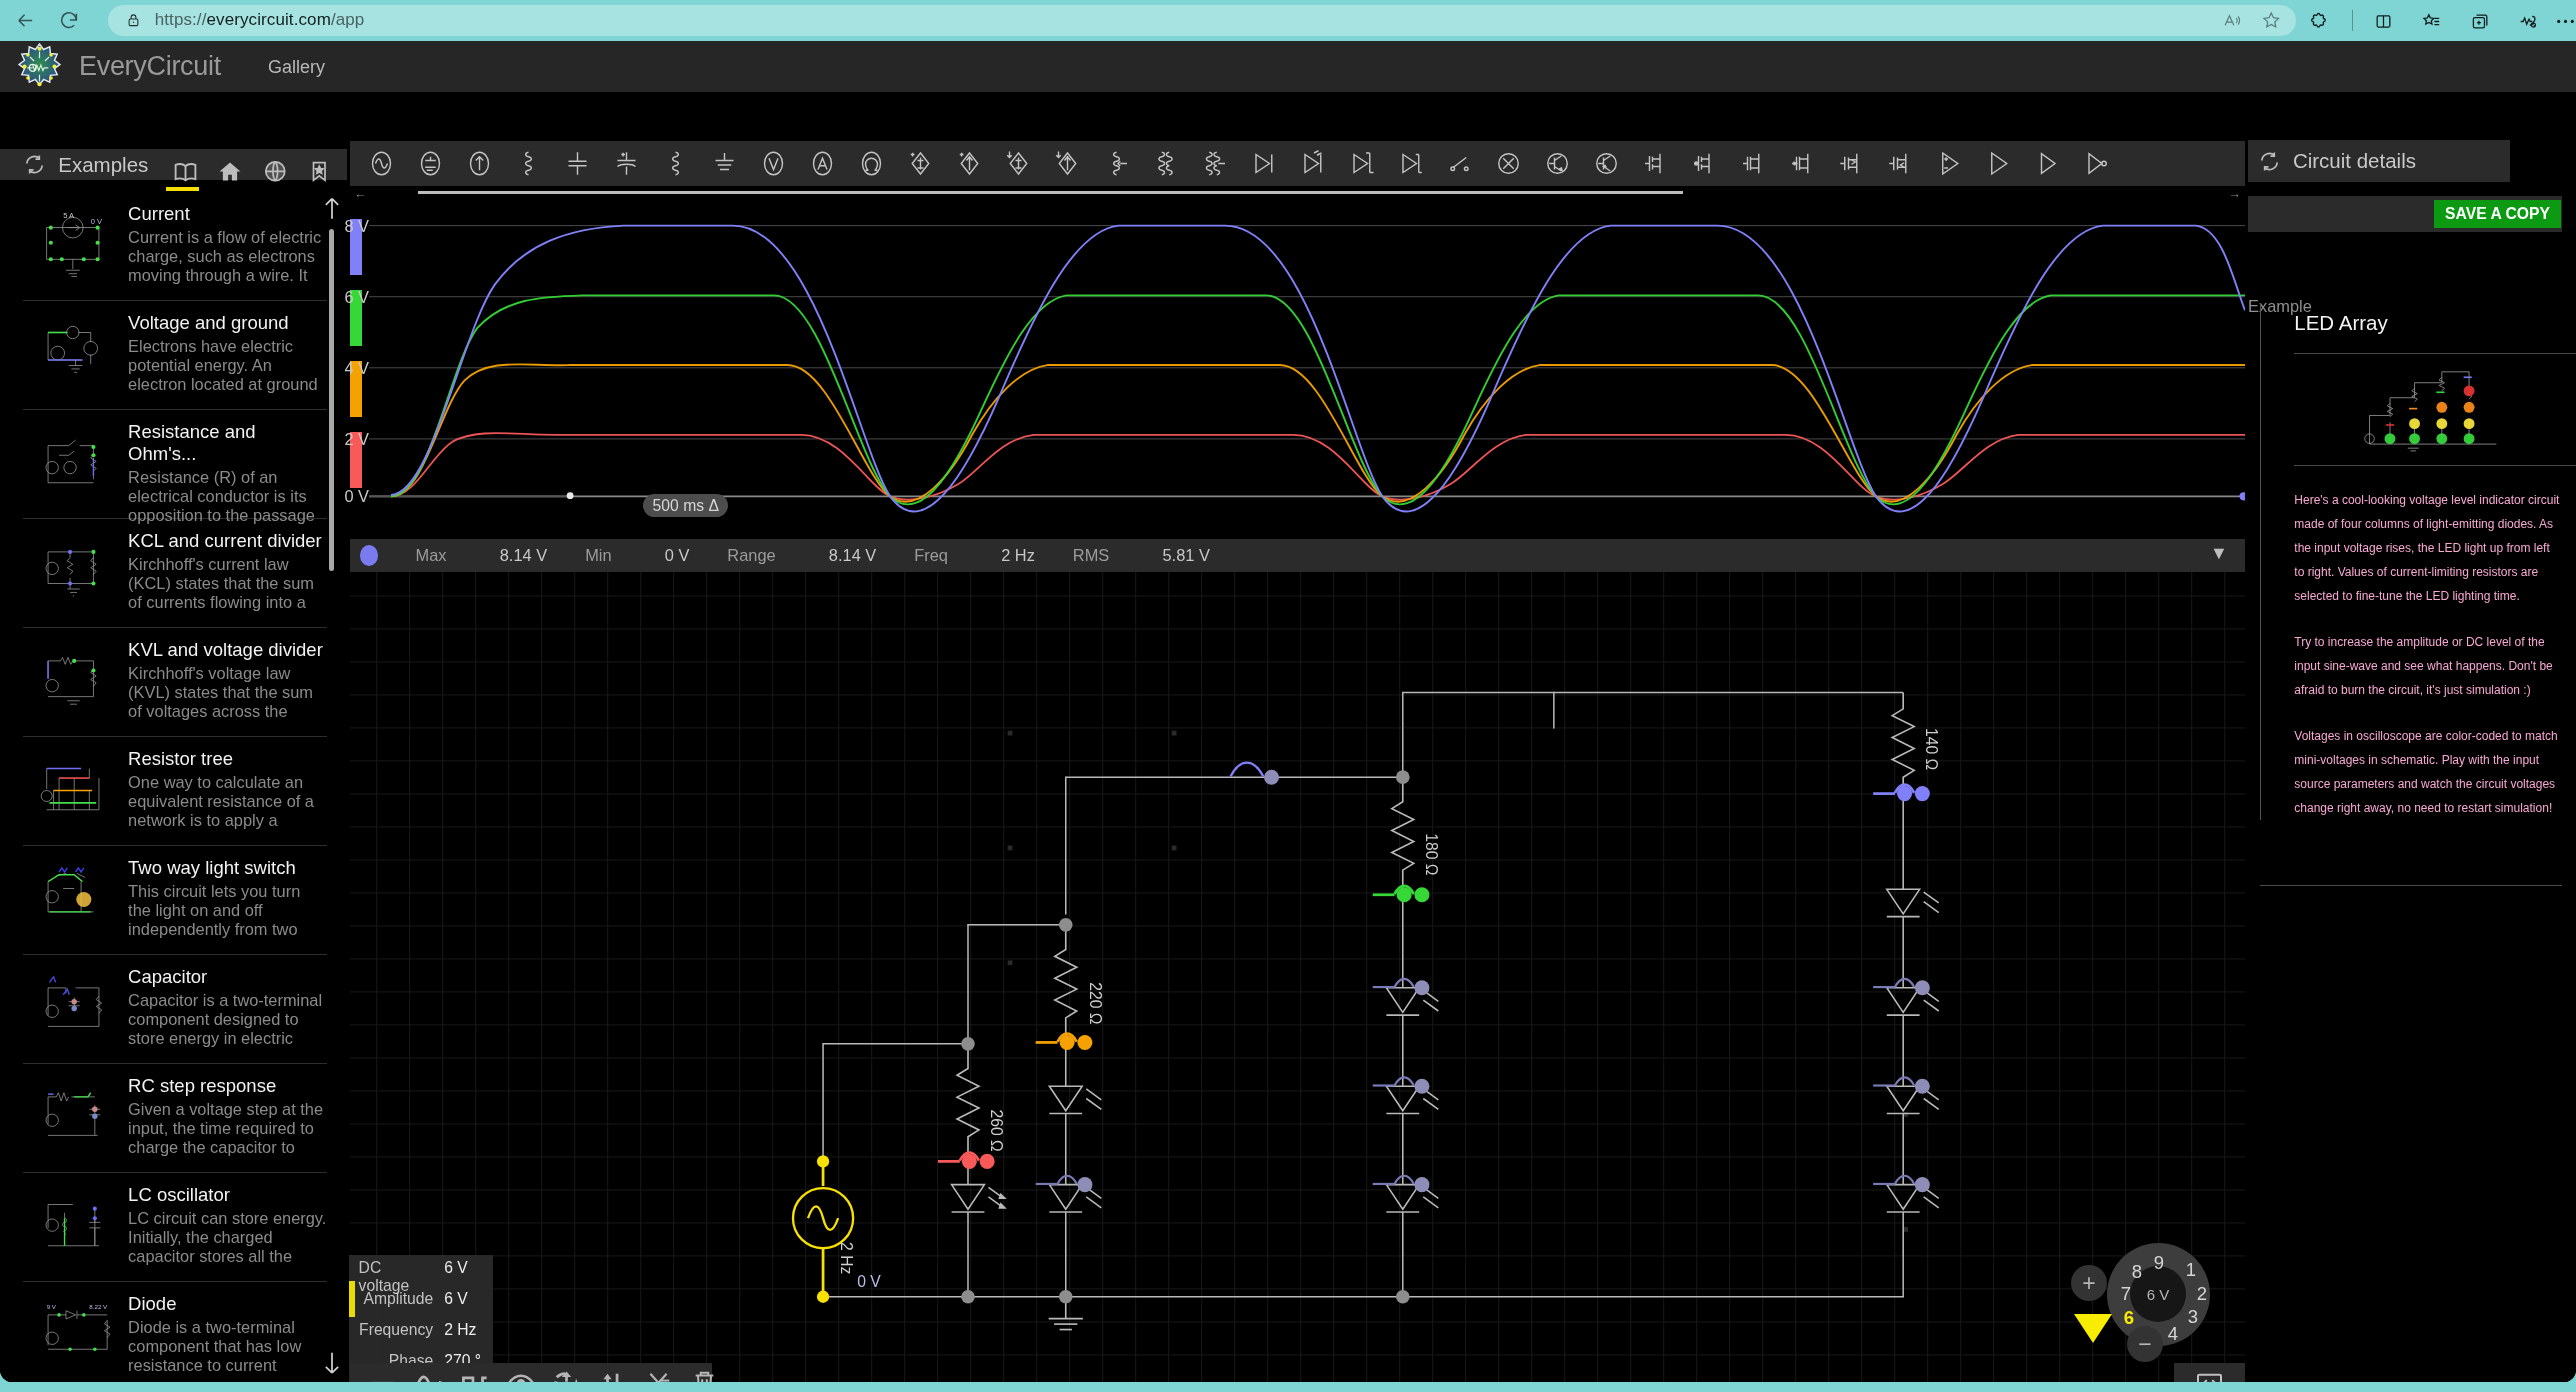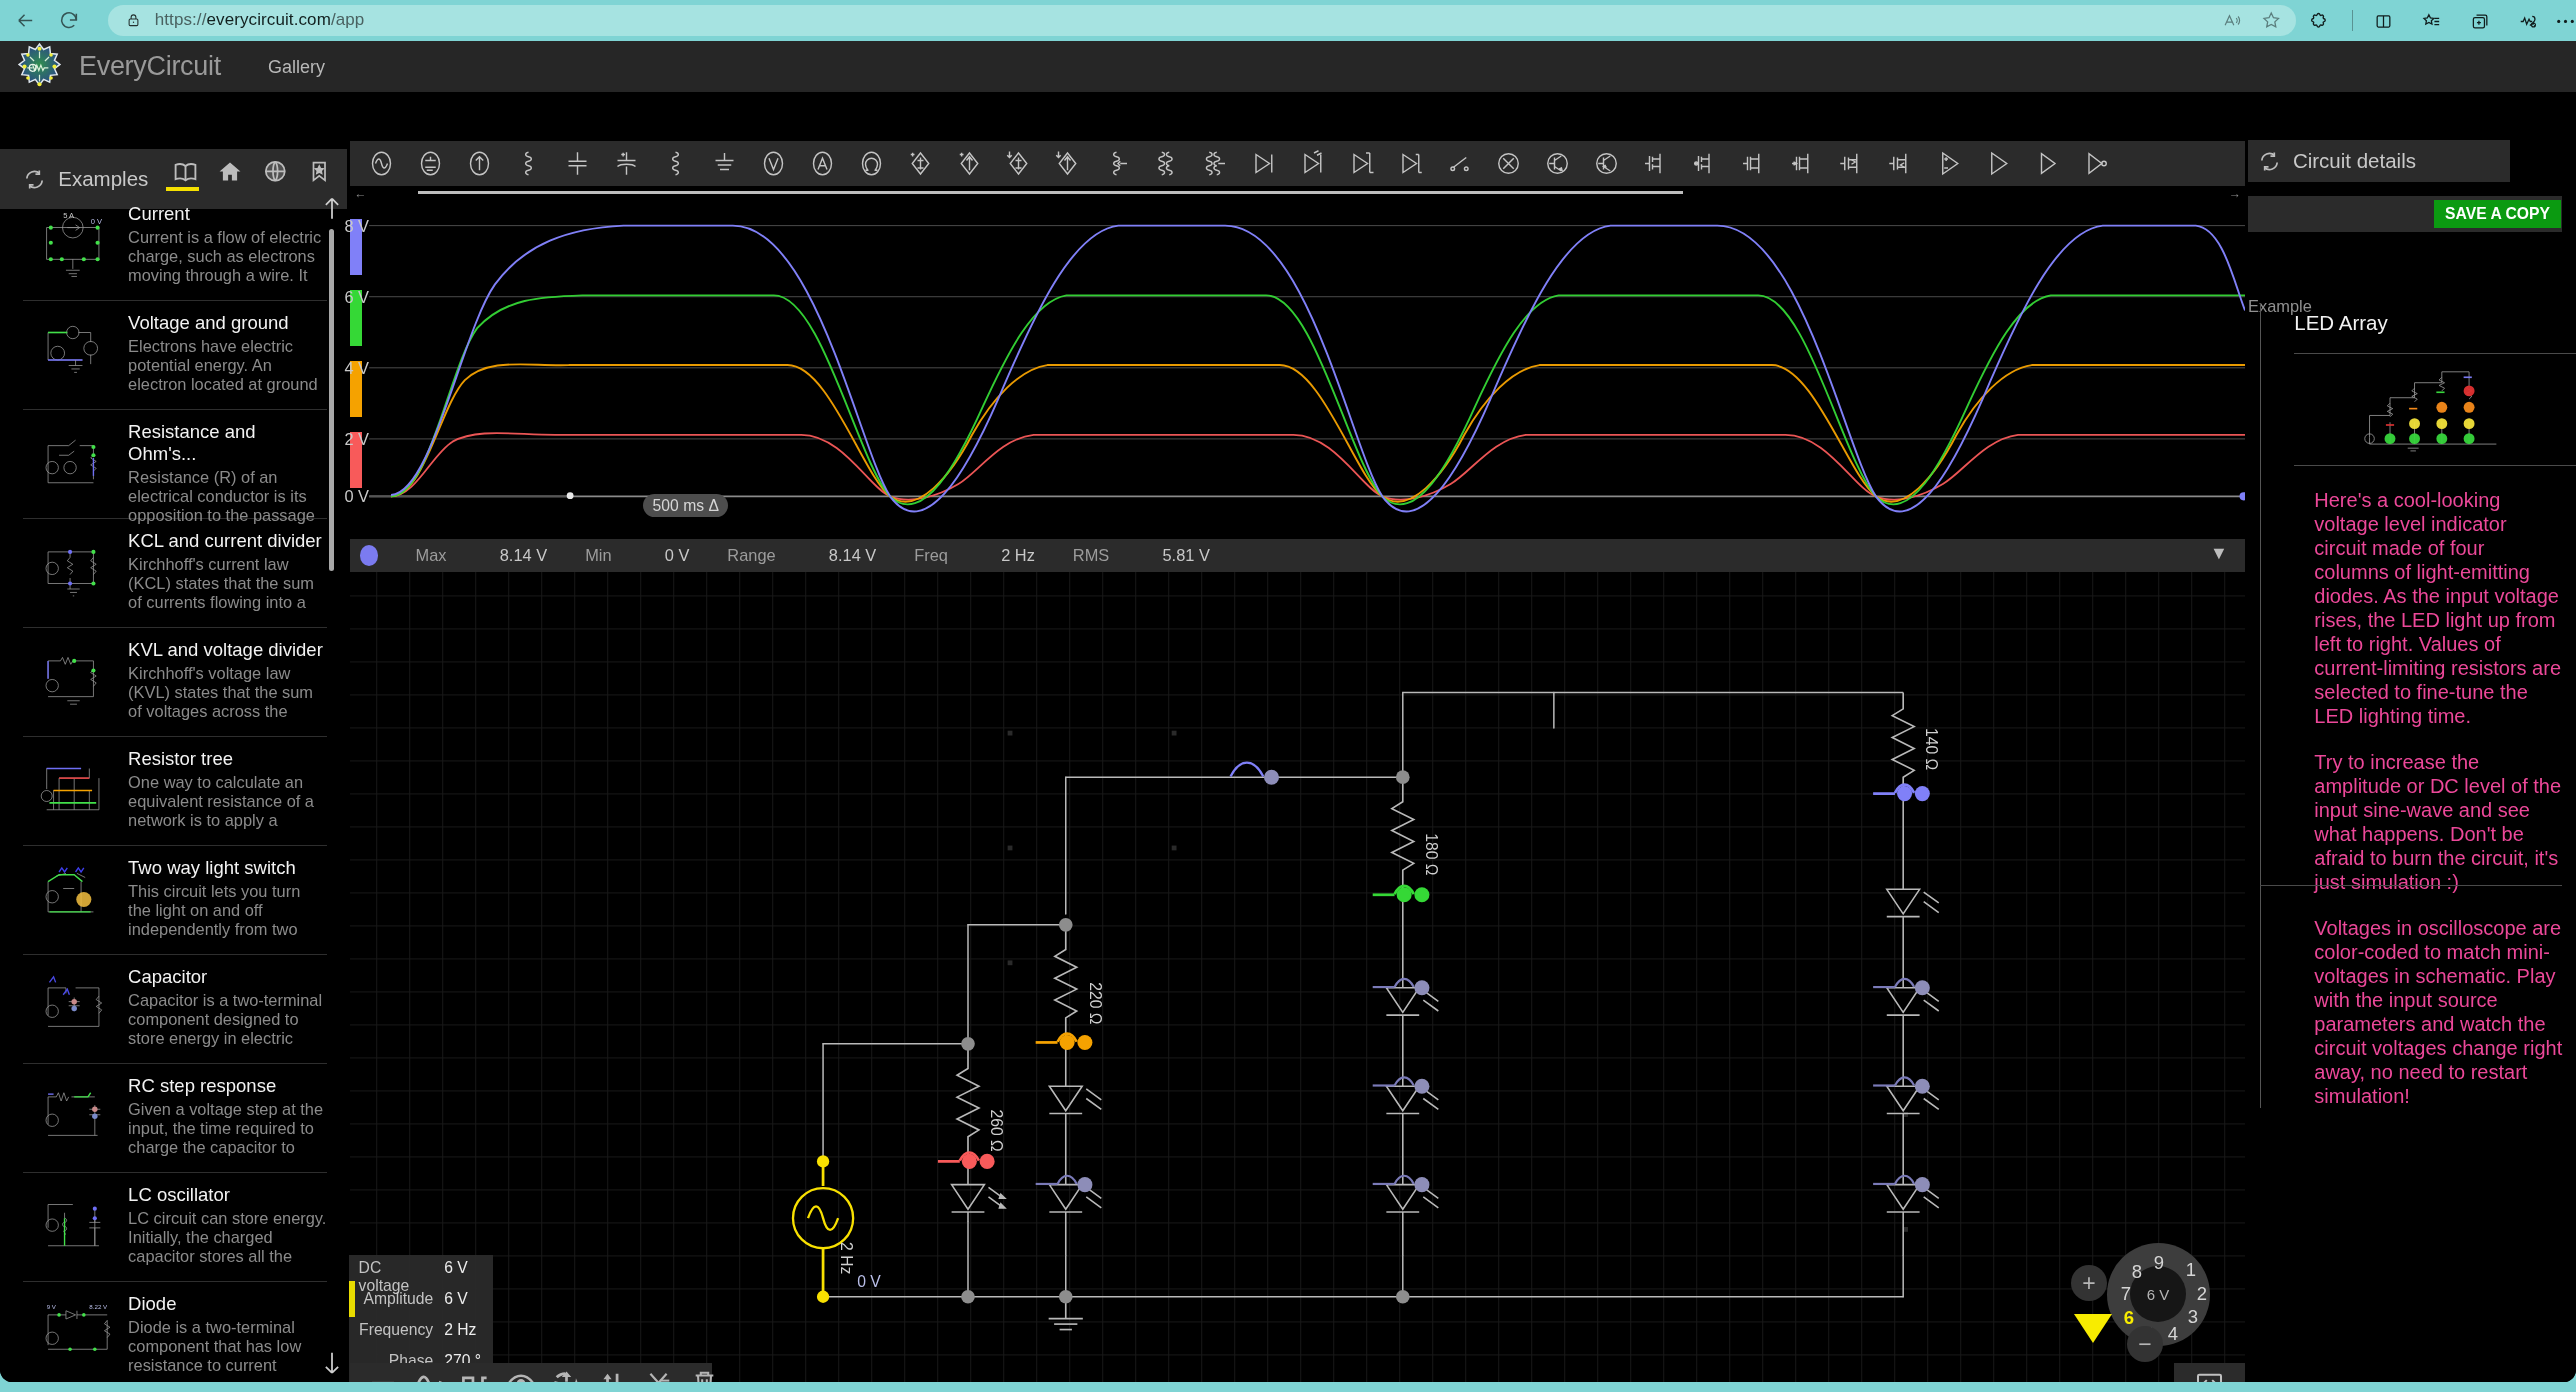--- a/index.html
+++ b/index.html
@@ -88,21 +88,21 @@
     margin-right: 2.7px; white-space: nowrap;
   }
   #see-pricing-btn { margin-right: 18px; }
 
   
   #sidebar {
     position: absolute; left: 0; top: 51px; width: 347px; height: 1290px;
     background: #000;
   }
   #sidebar-head {
-    position: absolute; left: 0; top: 57px; width: 347px; height: 60px;
+    position: absolute; left: 0; top: 57px; width: 347px; height: 31px;
     background: #2b2b2b; display: flex; align-items: center;
   }
   #sb-refresh { margin-left: 23px; width: 23px; height: 23px; color:#bdbdbd; }
   #sb-title { margin-left: 12.3px; font-size: 20.5px; color: #c9c9c9; }
   .sb-tab {
     position: absolute; top: 8.2px; width: 30px; height: 29px;
     display: flex; align-items: center; justify-content: center; color: #bdbdbd;
   }
   #sb-tab-underline {
     position: absolute; left: 166px; top: 38px; width: 33px; height: 4.1px;
@@ -295,23 +295,22 @@
     border-left: 1.4px solid #555;
     padding-left: 33px; padding-top: 8.2px;
   }
   #rp-card-title { font-size: 20.5px; color: #f2f2f2; margin-bottom: 18px; }
   #rp-thumb-box {
     width: 282px; height: 113px; border-top: 0.7px solid #4a4a4a;
     border-bottom: 0.7px solid #4a4a4a;
     display: flex; align-items: center; justify-content: center;
   }
   .rp-para {
-    font-size: 20px; color: #ec4899; line-height: 24px; margin-top: 22px;
+    font-size: 12px; color: #f9a8d4; line-height: 24px; margin-top: 22px;
     max-width: 273px;
-    margin-left: 20px;
   }
   #rp-card-bottom {
     position: absolute; left: 12.3px; top: 793px; width: 302px;
     border-top: 0.7px solid #4a4a4a;
   }
 </style>
 </head>
 <body>
 
 <div id="browser-chrome">

